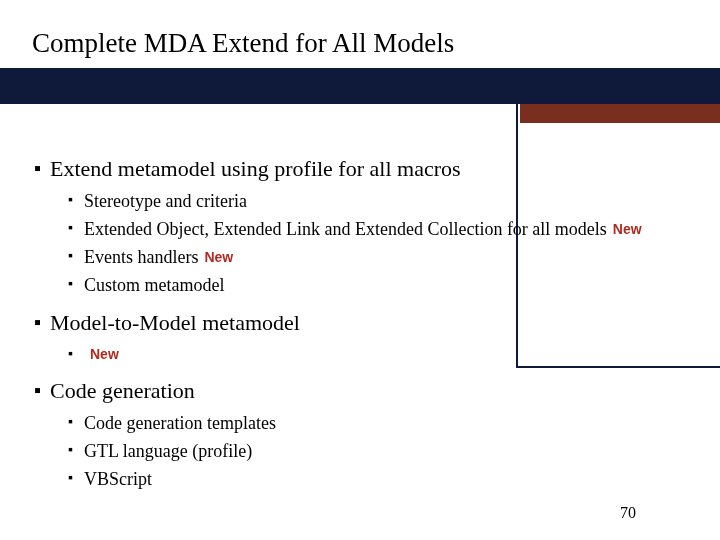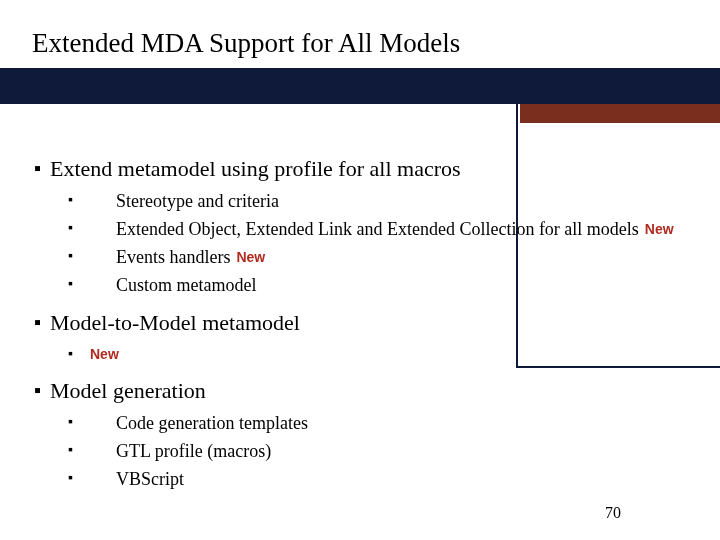--- a/index.html
+++ b/index.html
@@ -70,33 +70,32 @@
   }
   .l2 .bullet {
     width: 16px;
     font-size: 14px;
     line-height: 20px;
   }
   .l2 .txt {
     font-size: 18px;
     line-height: 22px;
     white-space: nowrap;
-    margin-left: 32px;
   }
   .new-badge {
     font-family: Arial, Helvetica, sans-serif;
     font-size: 14px;
     font-weight: bold;
     color: #b02a1e;
     margin-left: 6px;
     align-self: center;
   }
   .page-num {
     position: absolute;
-    right: 99px;
+    right: 84px;
     bottom: 18px;
     font-size: 16px;
     color: #000;
   }
   .v-line {
     position: absolute;
     right: 202px;
     top: 68px;
     width: 2px;
     height: 300px;
@@ -108,21 +107,21 @@
     top: 366px;
     width: 202px;
     height: 2px;
     background: #0f1a3a;
   }
 </style>
 </head>
 <body>
 
 <div class="title-area">
-  <div class="title-text">Extended MDA Support for All Models</div>
+  <div class="title-text">Complete MDA Extend for All Models</div>
   <div class="bar-navy"></div>
   <div class="bar-maroon"></div>
 </div>
 
 <div class="v-line"></div>
 <div class="h-line-1"></div>
 
 <div class="content">
 
   <div class="l1">
@@ -156,30 +155,30 @@
   </div>
   <div class="sub">
     <div class="l2">
       <span class="bullet">▪</span>
       <span class="new-badge">New</span>
     </div>
   </div>
 
   <div class="l1">
     <span class="bullet">▪</span>
-    <span class="txt">Model generation</span>
+    <span class="txt">Code generation</span>
   </div>
   <div class="sub">
     <div class="l2">
       <span class="bullet">▪</span>
       <span class="txt">Code generation templates</span>
     </div>
     <div class="l2">
       <span class="bullet">▪</span>
-      <span class="txt">GTL profile (macros)</span>
+      <span class="txt">GTL language (profile)</span>
     </div>
     <div class="l2">
       <span class="bullet">▪</span>
       <span class="txt">VBScript</span>
     </div>
   </div>
 
 </div>
 
 <div class="page-num">70</div>

